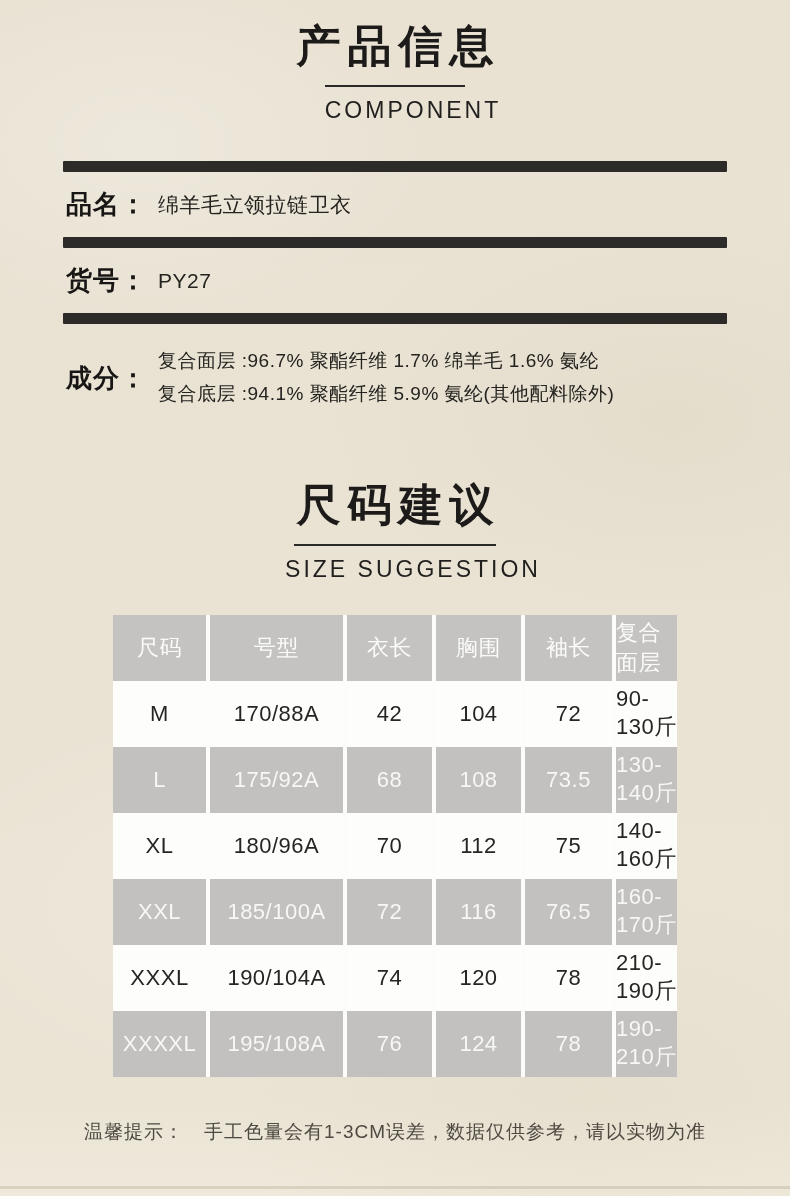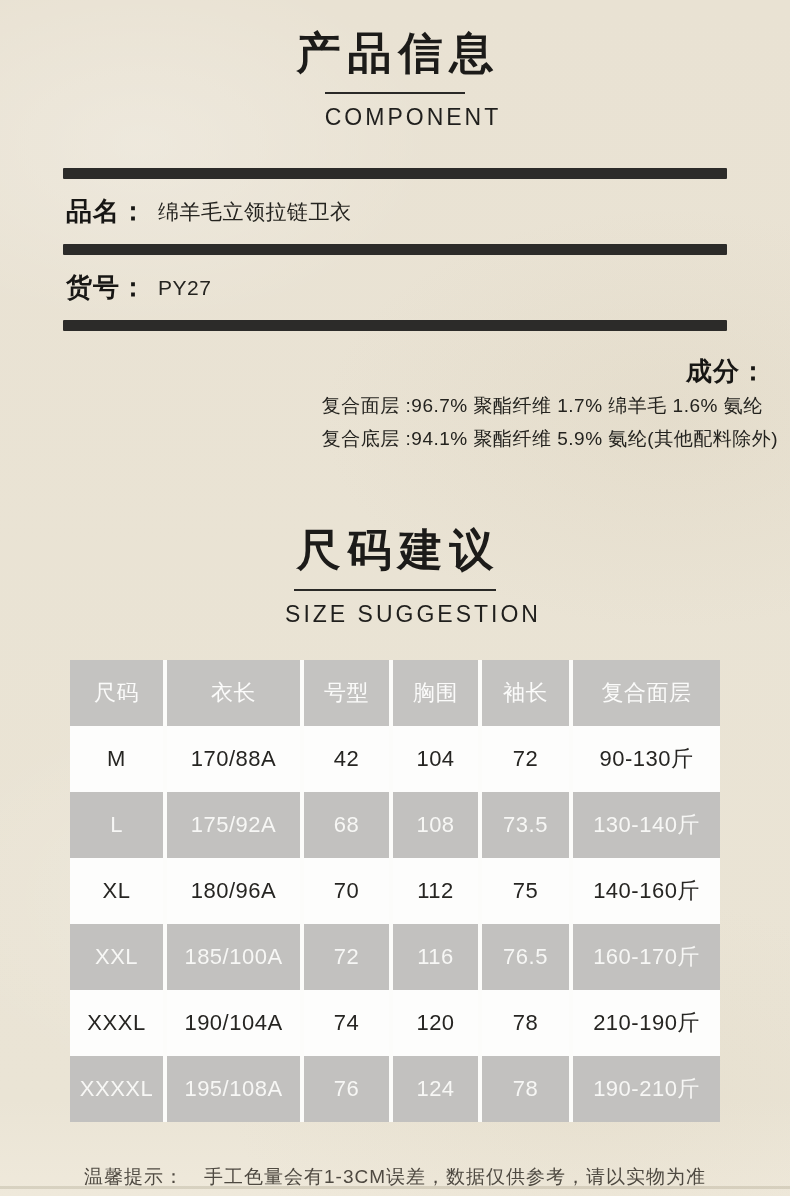--- a/index.html
+++ b/index.html
@@ -19,21 +19,21 @@
       radial-gradient(520px 300px at 75% 92%, rgba(210,198,172,0.15), rgba(210,198,172,0) 70%),
       linear-gradient(#e9e2d3, #eae4d5 92%, #efe9db);
   }
   .bottom-edge {
     position:absolute; left:0; right:0; bottom:7px; height:3px;
     background:rgba(138,126,102,0.22);
   }
 
   
   .title-block { text-align:center; }
-  .title-block.first { padding-top:28px; }
+  .title-block.first { padding-top:21px; }
   .cn-title {
     font-size:44px; line-height:50px; font-weight:800;
     color:#1c1b19; letter-spacing:7px; text-indent:7px;
   }
   .title-underline {
     height:2px; background:#2a2927; margin:14px auto 0 auto;
   }
   .title-underline.w1 { width:140px; }
   .title-underline.w2 { width:202px; }
   .en-title {
@@ -54,33 +54,33 @@
     padding-left:66px;
   }
   .field-label {
     font-size:26px; font-weight:800; color:#171614;
     letter-spacing:1px; min-width:92px;
   }
   .field-value {
     font-size:21px; color:#24231f; margin-left:0px; letter-spacing:0.5px;
   }
   .comp-block {
-    display:flex; align-items:flex-end; padding:20px 12px 0 66px;flex-direction:column;
+    display:flex; align-items:center; padding:20px 12px 0 66px;
   }
   .comp-label { padding-top:3px; }
   .comp-lines { }
   .comp-line {
     font-size:19px; line-height:33px; color:#24231f; letter-spacing:0.5px;
   }
 
   .title-block.second { margin-top:70px; }
 
   
   .size-table {
-    width:650px; margin:32px auto 8px auto;
+    width:564px; margin:32px auto 8px auto;
     display:grid;
     grid-template-columns:93px 133px 85px 85px 87px 1fr;
     column-gap:4px;
     background:#fcfcfa;
     border-radius:7px;
   }
   .cell {
     height:66px; display:flex; align-items:center; justify-content:center;
     font-size:22px; letter-spacing:0.5px;
   }
@@ -130,22 +130,22 @@
   </div>
 
   <div class="title-block second">
     <div class="cn-title">尺码建议</div>
     <div class="title-underline w2"></div>
     <div class="en-title">SIZE SUGGESTION</div>
   </div>
 
   <div class="size-table">
       <div class="cell head">尺码</div>
+      <div class="cell head">号型</div>
       <div class="cell head">衣长</div>
-      <div class="cell head">号型</div>
       <div class="cell head">胸围</div>
       <div class="cell head">袖长</div>
       <div class="cell head">复合面层</div>
       <div class="cell white">M</div>
       <div class="cell white">170/88A</div>
       <div class="cell white">42</div>
       <div class="cell white">104</div>
       <div class="cell white">72</div>
       <div class="cell white">90-130斤</div>
       <div class="cell gray">L</div>

